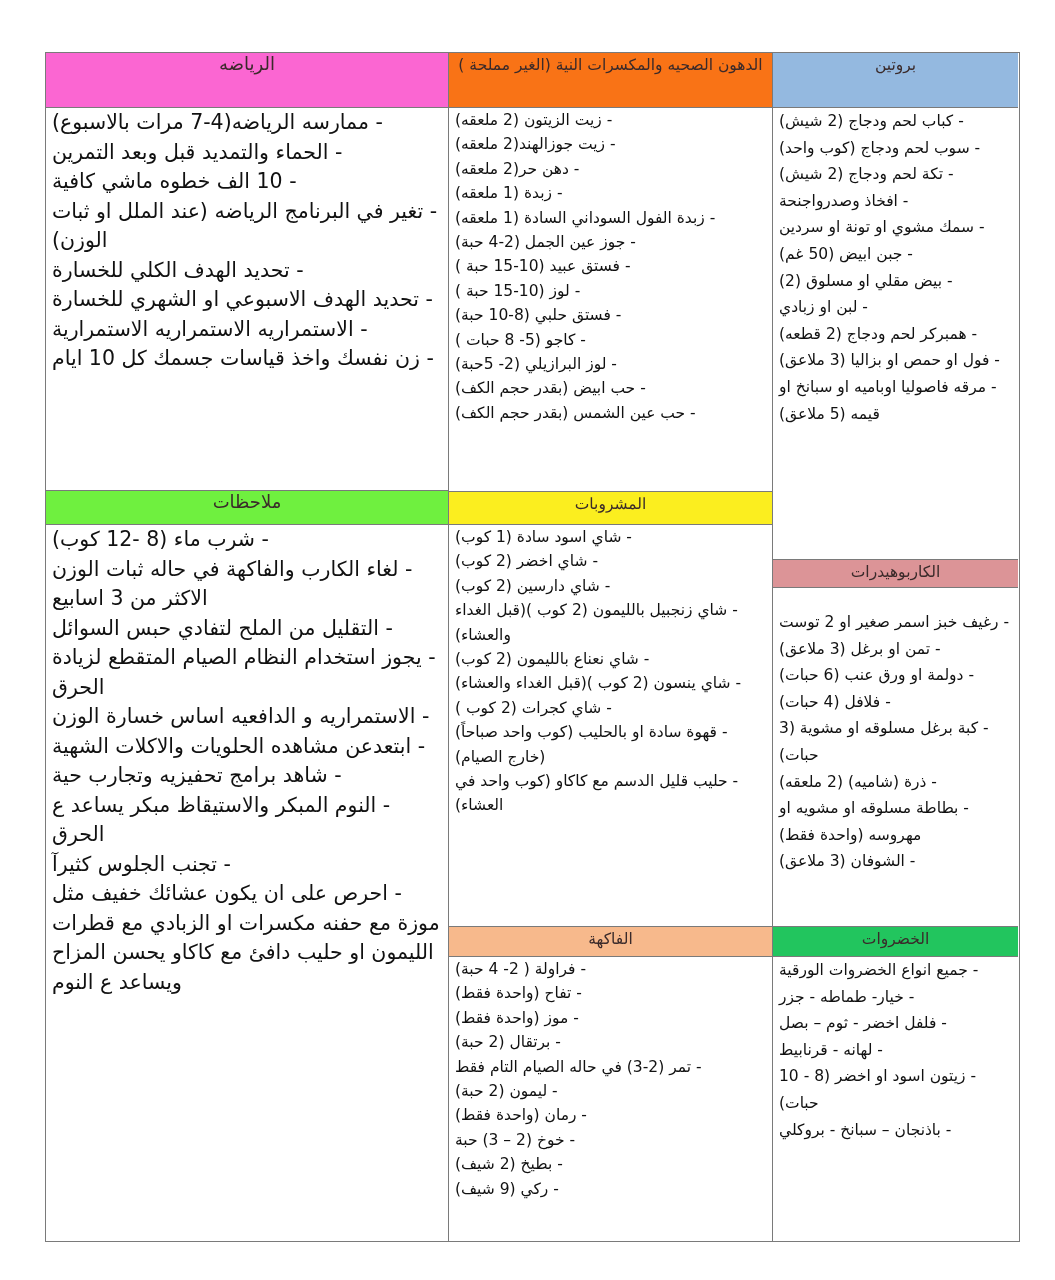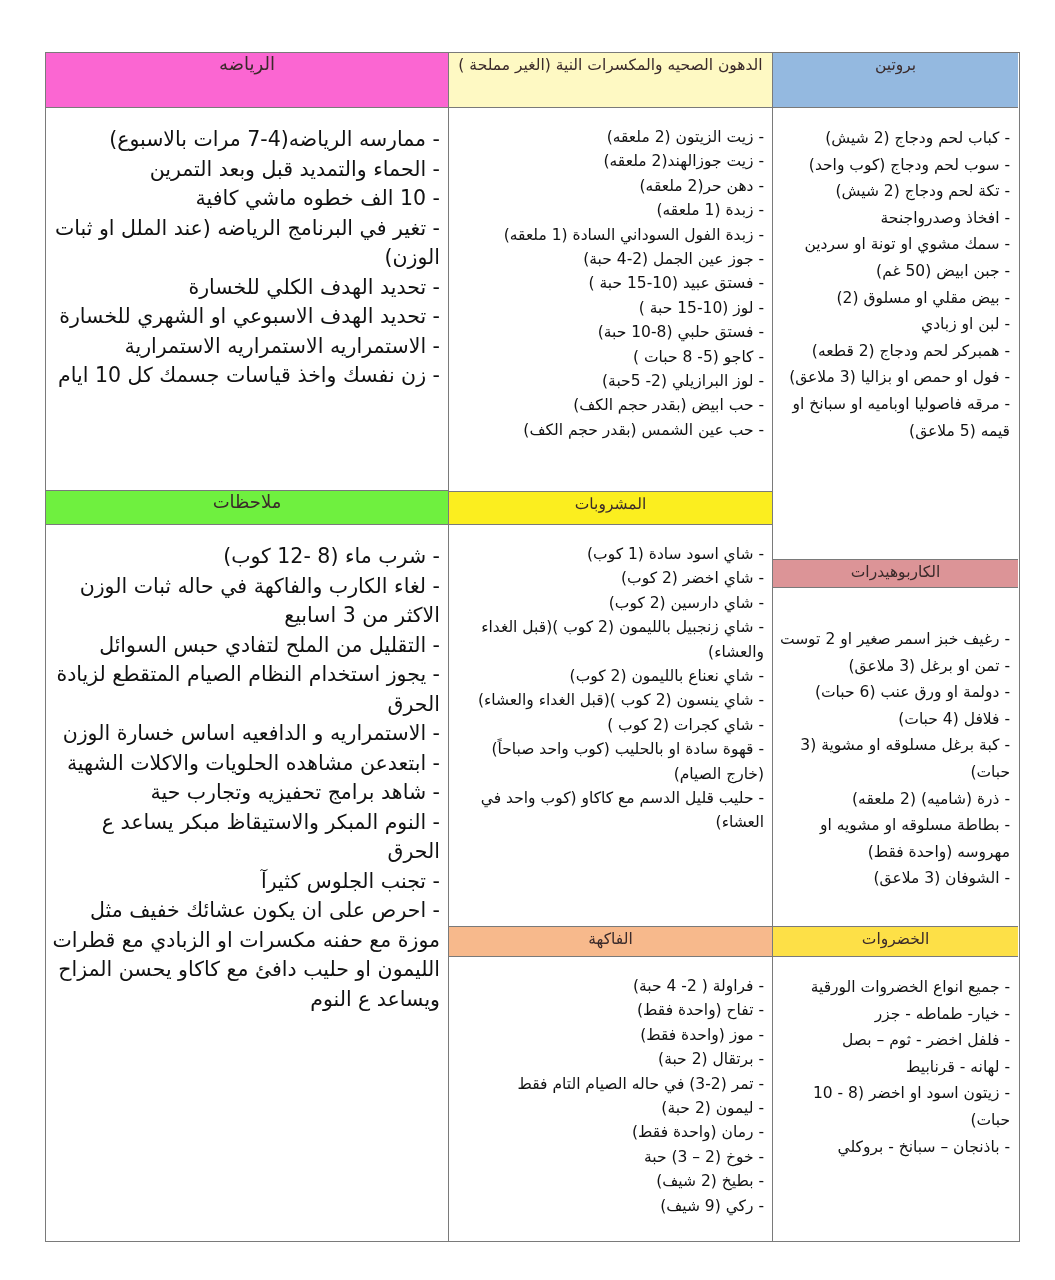--- a/index.html
+++ b/index.html
@@ -8,21 +8,21 @@
   .sheet { position: absolute; left: 45px; top: 52px; width: 975px; height: 1190px;
            border: 1.5px solid #7a7a7a; box-sizing: border-box; }
   .col { position: absolute; top: 0; bottom: 0; box-sizing: border-box; }
   .col-sport  { left: 0; width: 403px; border-right: 1.5px solid #7a7a7a; }
   .col-fats   { left: 403px; width: 324px; border-right: 1.5px solid #7a7a7a; }
   .col-prot   { left: 727px; width: 245px; }
   .block { position: absolute; left: 0; right: 0; box-sizing: border-box; }
   .hdr { display: flex; justify-content: center; text-align: center;
          direction: rtl; border-bottom: 1.5px solid #7a7a7a; color: #3a2a2a; }
   .hdr.top-border { border-top: 1.5px solid #7a7a7a; }
-  .body { direction: rtl; text-align: right; padding: 17px 8px 4px 6px; }
+  .body { direction: rtl; text-align: left; padding: 0 8px 4px 6px; }
   .body ul { list-style: none; margin: 0; padding: 0; }
   .body li { margin: 0; }
   .sport-body li, .notes-body li { font-size: 20.5px; line-height: 29.5px; }
   .fats-body li, .drinks-body li, .fruit-body li { font-size: 15.5px; line-height: 24.4px; }
   .prot-body li, .carbs-body li, .veg-body li { font-size: 15.5px; line-height: 26.6px; }
   .hdr-text-lg { font-size: 18px; }
   .hdr-text-md { font-size: 15.5px; line-height: 24px; }
 </style>
 </head>
 <body>
@@ -58,21 +58,21 @@
           <li>- ابتعدعن مشاهده الحلويات والاكلات الشهية</li>
           <li>- شاهد برامج تحفيزيه وتجارب حية</li>
           <li>- النوم المبكر والاستيقاظ مبكر يساعد ع الحرق</li>
           <li>- تجنب الجلوس كثيرآ</li>
           <li>- احرص على ان يكون عشائك خفيف مثل موزة مع حفنه مكسرات او الزبادي مع قطرات الليمون او حليب دافئ مع كاكاو يحسن المزاح ويساعد ع النوم</li>
         </ul>
     </div>
   </div>
 
   <div class="col col-fats">
-    <div class="block hdr" id="h-fats" style="top: 0px; height: 55px; padding: 0px 8px; background: #fef9c3;">
+    <div class="block hdr" id="h-fats" style="top: 0px; height: 55px; padding: 0px 8px; background: #f97316;">
       <span class="hdr-text-md">الدهون الصحيه والمكسرات النية (الغير مملحة )</span>
     </div>
     <div class="block body fats-body" style="top:55px;height:384px;">
       <ul>
           <li>- زيت الزيتون (2 ملعقه)</li>
           <li>- زيت جوزالهند(2 ملعقه)</li>
           <li>- دهن حر(2 ملعقه)</li>
           <li>- زبدة (1 ملعقه)</li>
           <li>- زبدة الفول السوداني السادة (1 ملعقه)</li>
           <li>- جوز عين الجمل (2-4 حبة)</li>
@@ -147,21 +147,21 @@
           <li>- رغيف خبز اسمر صغير او 2 توست</li>
           <li>- تمن او برغل (3 ملاعق)</li>
           <li>- دولمة او ورق عنب (6 حبات)</li>
           <li>- فلافل (4 حبات)</li>
           <li>- كبة برغل مسلوقه او مشوية (3 حبات)</li>
           <li>- ذرة (شاميه) (2 ملعقه)</li>
           <li>- بطاطة مسلوقه او مشويه او مهروسه (واحدة فقط)</li>
           <li>- الشوفان (3 ملاعق)</li>
         </ul>
     </div>
-    <div class="block hdr top-border" id="h-veg" style="top: 873px; height: 31px; background: #fde047;">
+    <div class="block hdr top-border" id="h-veg" style="top: 873px; height: 31px; background: #22c55e;">
       <span class="hdr-text-md">الخضروات</span>
     </div>
     <div class="block body veg-body" style="top:904px;bottom:0;">
       <ul>
           <li>- جميع انواع الخضروات الورقية</li>
           <li>- خيار- طماطه  - جزر</li>
           <li>- فلفل اخضر - ثوم – بصل</li>
           <li>- لهانه - قرنابيط</li>
           <li>- زيتون اسود او اخضر (8 - 10 حبات)</li>
           <li>- باذنجان – سبانخ - بروكلي</li>

